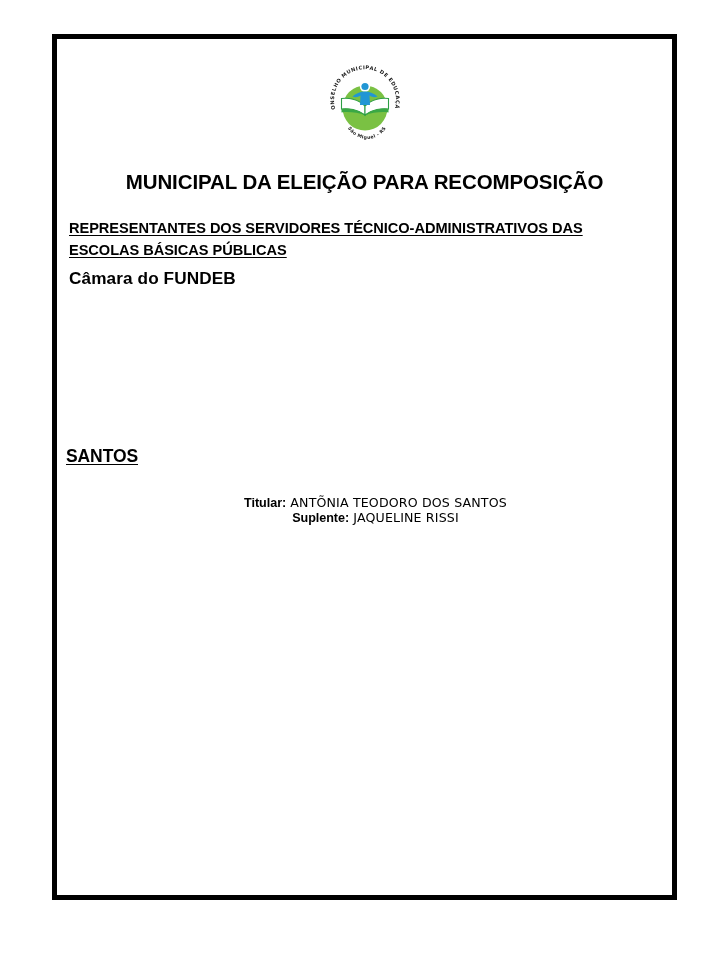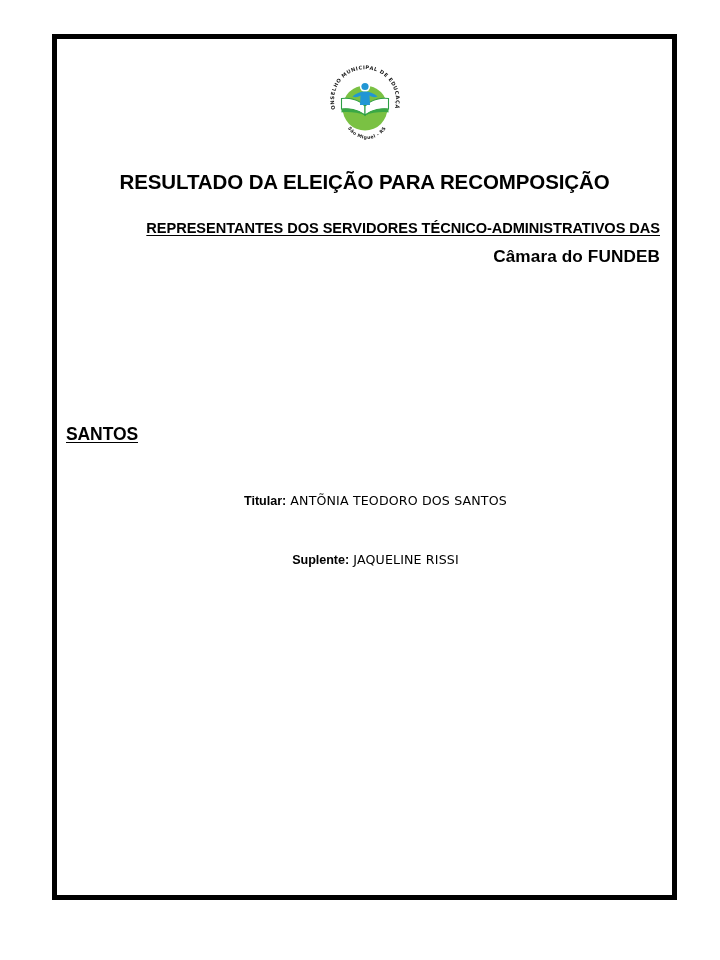--- a/index.html
+++ b/index.html
@@ -61,21 +61,21 @@
     margin: 0;
     padding: 19px 14px 0 14px;
   }
   .doc-title .tline {
     display: block;
     white-space: nowrap;
   }
 
   
   .subtitle-block {
-    text-align: right;
+    text-align: left;
     padding: 22px 12px 0 12px;
   }
   .sub-underlined {
     font-weight: bold;
     font-size: 14.6px;
     line-height: 1.5;
     text-decoration: underline;
     text-underline-offset: 2px;
     display: block;
     letter-spacing: -0.05px;
@@ -142,22 +142,22 @@
     text-align: center;
     white-space: nowrap;
     padding-left: 22px;
   }
   .elected-row .role {
     font-family: "Liberation Sans", sans-serif;
     font-weight: bold;
     font-size: 12.6px;
     letter-spacing: -0.05px;
   }
-  .elected-row.titular { margin-top: 48px; text-align: center; }
-  .elected-row.suplente { margin-top: 44px; }
+  .elected-row.titular { margin-top: 28px; text-align: center; }
+  .elected-row.suplente { }
 </style>
 </head>
 <body>
 
 <div id="page-frame">
   <div id="page-inner">
 
     <div id="logo-block">
       <span class="logo-emblem">
         <svg width="82" height="82" viewBox="0 0 82 82" xmlns="http://www.w3.org/2000/svg">
@@ -186,26 +186,27 @@
                    C 50.5,31.5 45.5,29.5 41,29.5 Z" fill="#2196d4"></path>
 
           <text font-family="DejaVu Sans, sans-serif" font-size="4.6" font-weight="bold" fill="#1a1a1a" letter-spacing="0.35">
             <textPath href="#baseArc" startOffset="50%" text-anchor="middle">São Miguel - RS</textPath>
           </text>
         </svg>
       </span>
     </div>
 
     <h1 class="doc-title">
-      <span class="tline">RESULTADO DA ELEIÇÃO PARA RECOMPOSIÇÃO</span>
+      <span class="tline">MUNICIPAL DA ELEIÇÃO PARA RECOMPOSIÇÃO</span>
     </h1>
 
     <div class="subtitle-block">
       <span class="sub-underlined">
         <span class="sline">REPRESENTANTES DOS SERVIDORES TÉCNICO-ADMINISTRATIVOS DAS</span>
+        <span class="sline">ESCOLAS BÁSICAS PÚBLICAS</span>
       </span>
       <span class="sub-plain">Câmara do FUNDEB</span>
     </div>
 
     <div class="mid-gap"></div>
 
 
     <div class="elected-gap"></div>
 
     <div>

